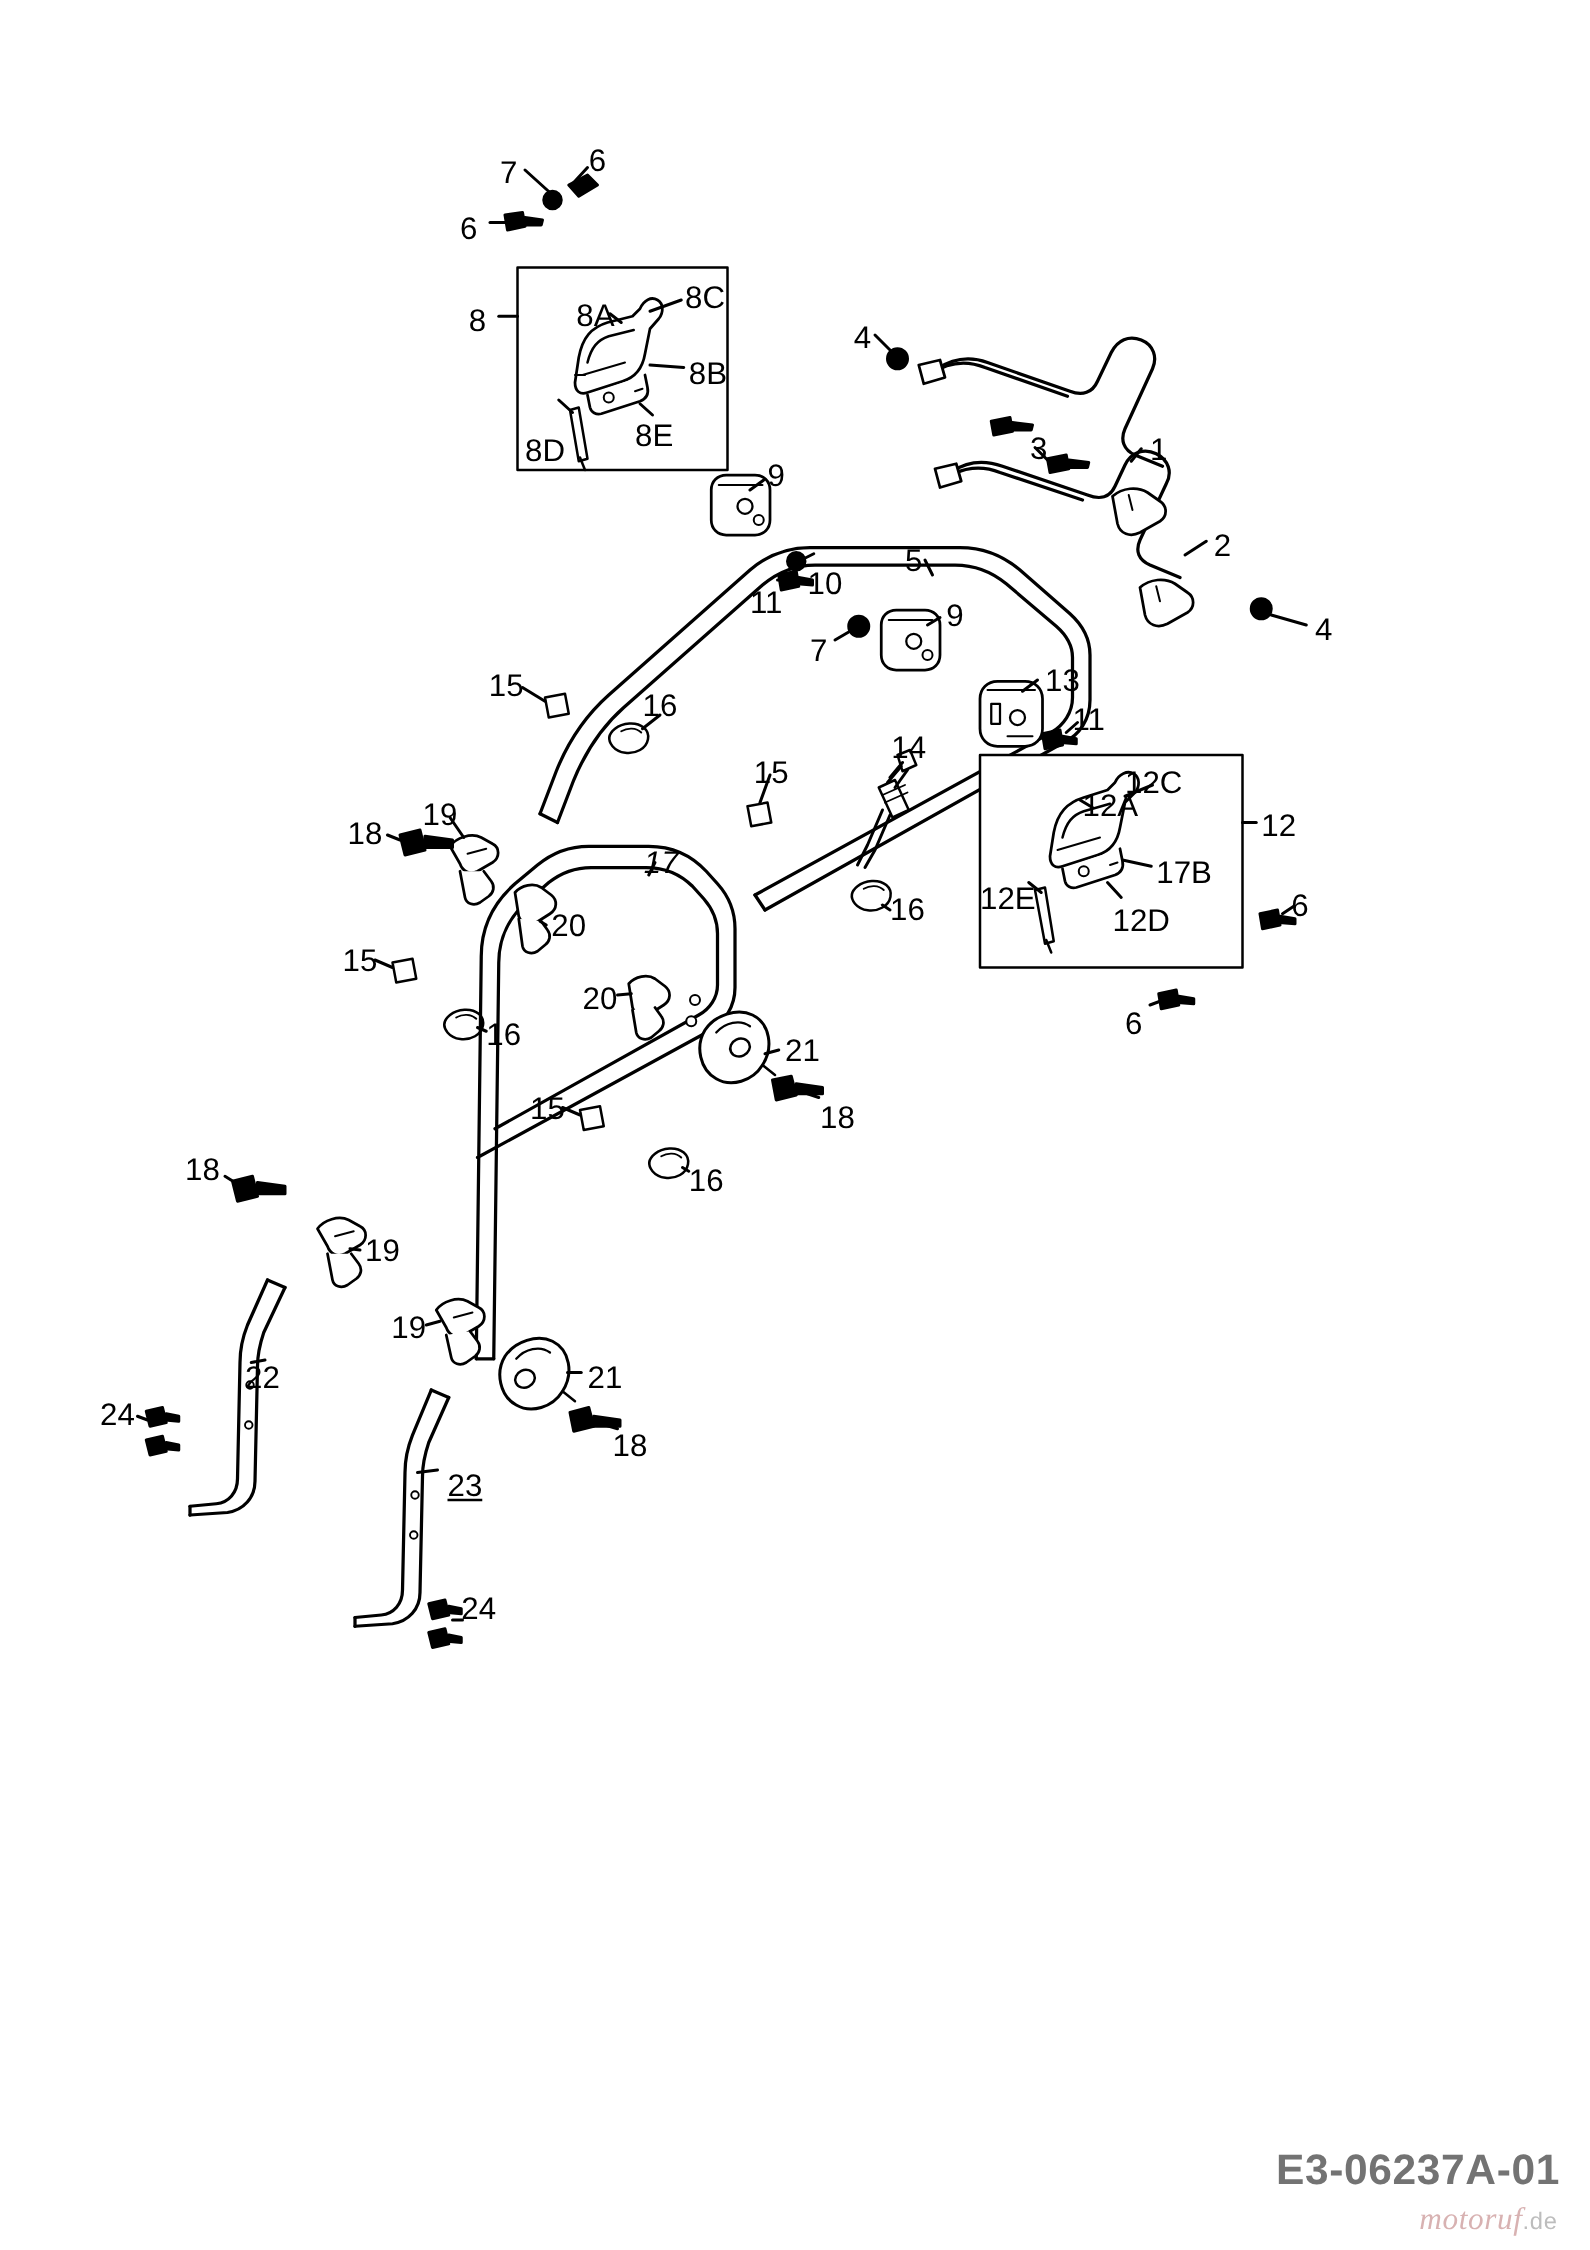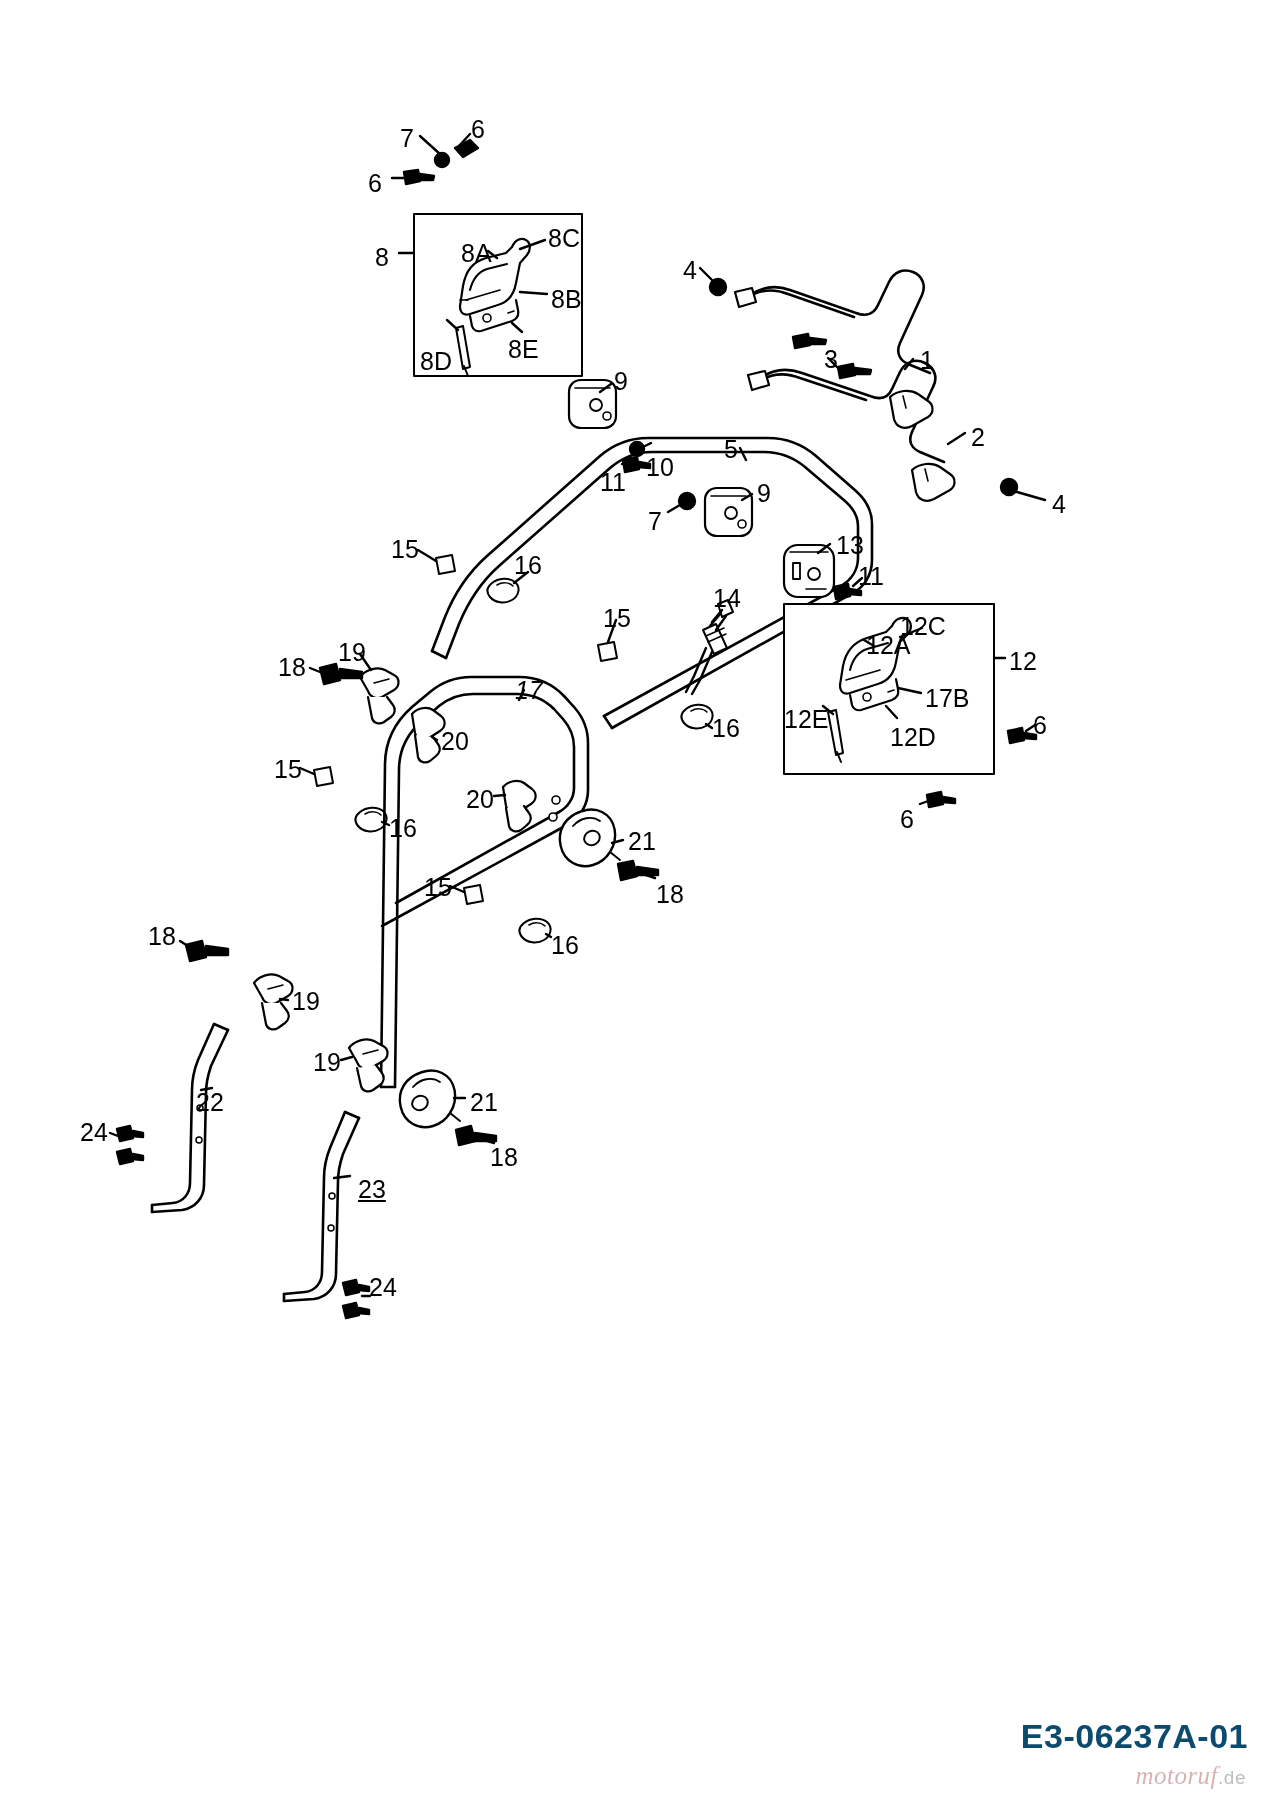--- a/index.html
+++ b/index.html
@@ -32,21 +32,21 @@
     white-space: nowrap;
     line-height: 1;
   }
   #drawing-number {
     position: absolute;
     right: 24px;
     bottom: 44px;
     font-family: "Liberation Sans", sans-serif;
     font-size: 34px;
     font-weight: bold;
-    color: #0c4a6e;
+    color: #737373;
     letter-spacing: 0.5px;
   }
   #watermark {
     position: absolute;
     right: 26px;
     bottom: 10px;
     font-family: "Liberation Serif", serif;
     font-size: 25px;
     color: #d8b2b2;
     font-style: italic;

